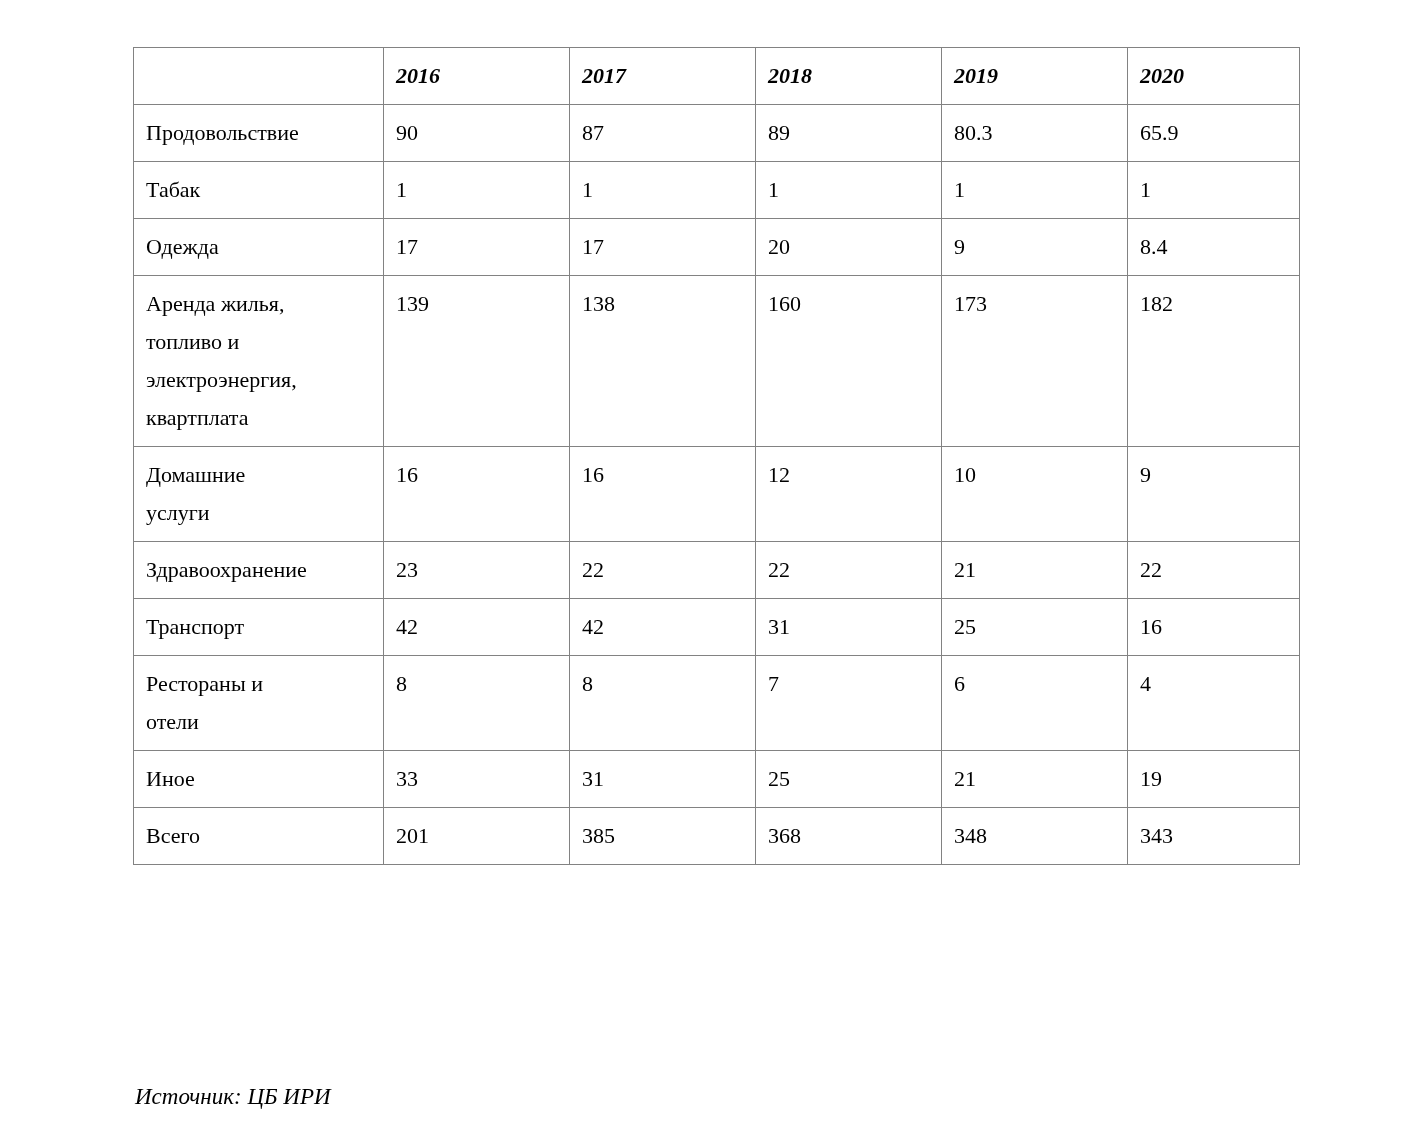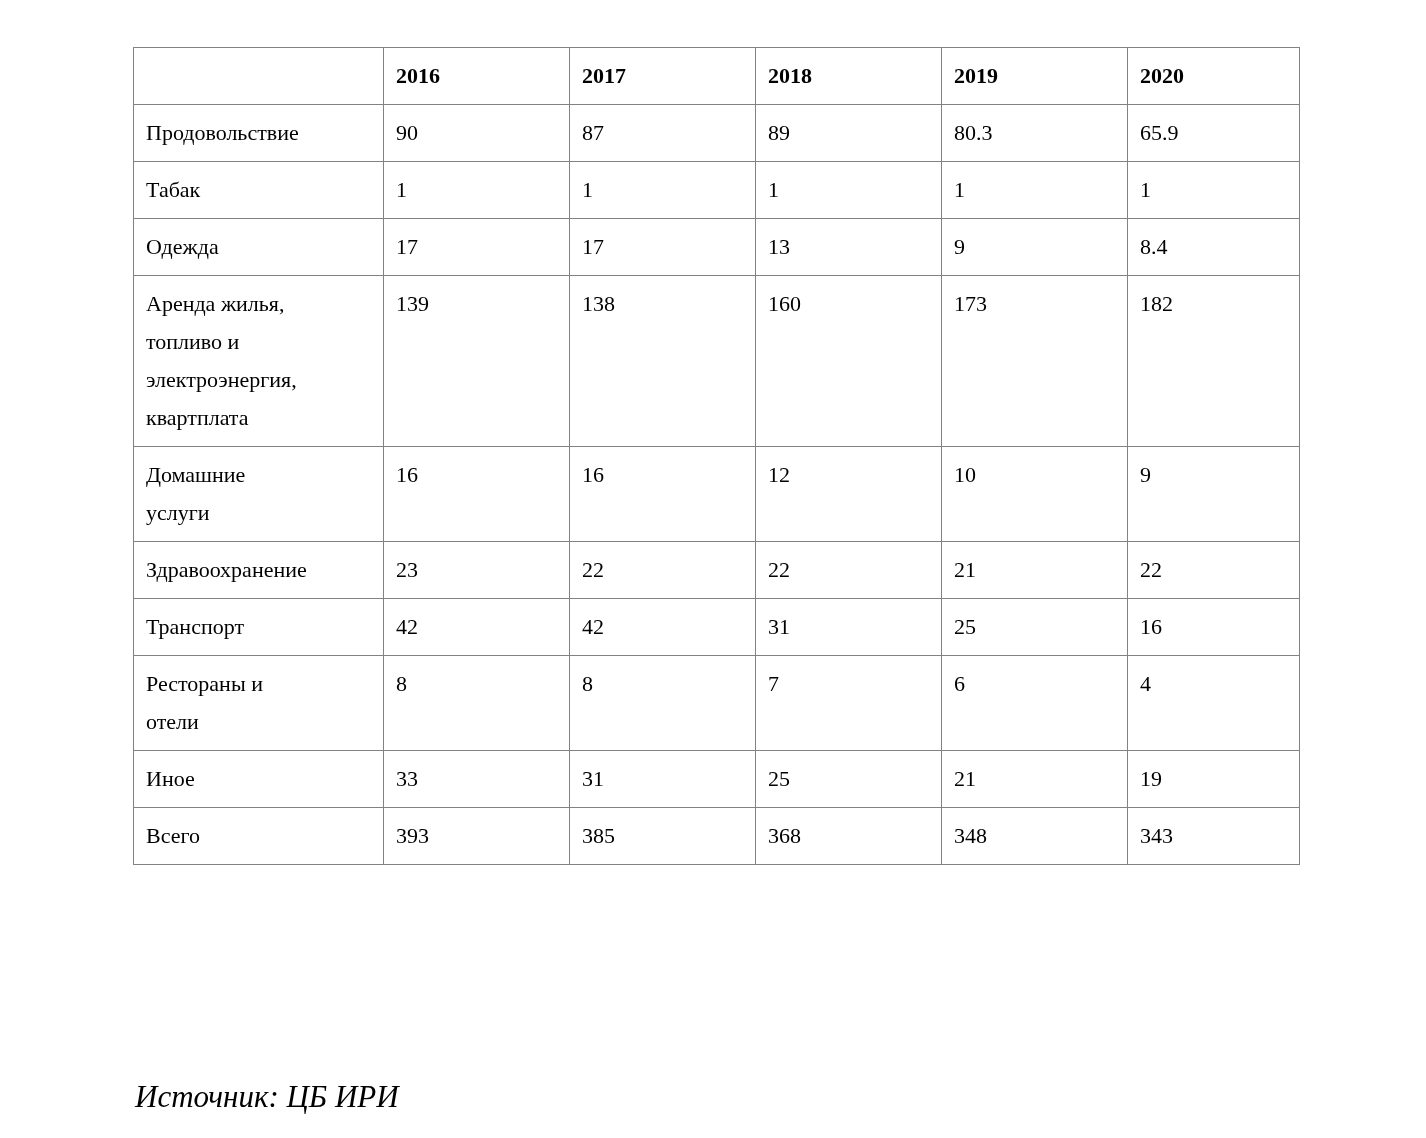--- a/index.html
+++ b/index.html
@@ -31,30 +31,31 @@
     vertical-align: top;
     text-align: left;
     padding: 9px 12px 9px 12px;
     font-size: 22px;
     line-height: 38px;
     background: #ffffff;
     overflow: hidden;
   }
   table.data-table th {
     font-weight: bold;
+    font-style: italic;
   }
   table.data-table td.label-cell {
     white-space: pre-line;
   }
   .source-note {
     position: absolute;
     left: 135px;
     top: 1082px;
     font-style: italic;
-    font-size: 31px;
+    font-size: 23px;
     line-height: 30px;
   }
 </style>
 </head>
 <body>
 
 <div class="doc-table-wrap">
   <table class="data-table">
     <colgroup>
       <col class="c-label">
@@ -88,21 +89,21 @@
           <td>1</td>
           <td>1</td>
           <td>1</td>
           <td>1</td>
           <td>1</td>
         </tr>
         <tr>
           <td class="label-cell">Одежда</td>
           <td>17</td>
           <td>17</td>
-          <td>13</td>
+          <td>20</td>
           <td>9</td>
           <td>8.4</td>
         </tr>
         <tr>
           <td class="label-cell">Аренда жилья,
 топливо и
 электроэнергия,
 квартплата</td>
           <td>139</td>
           <td>138</td>
@@ -147,21 +148,21 @@
         <tr>
           <td class="label-cell">Иное</td>
           <td>33</td>
           <td>31</td>
           <td>25</td>
           <td>21</td>
           <td>19</td>
         </tr>
         <tr>
           <td class="label-cell">Всего</td>
-          <td>393</td>
+          <td>201</td>
           <td>385</td>
           <td>368</td>
           <td>348</td>
           <td>343</td>
         </tr>
       </tbody>
   </table>
 </div>
 
 <div class="source-note">Источник: ЦБ ИРИ</div>

